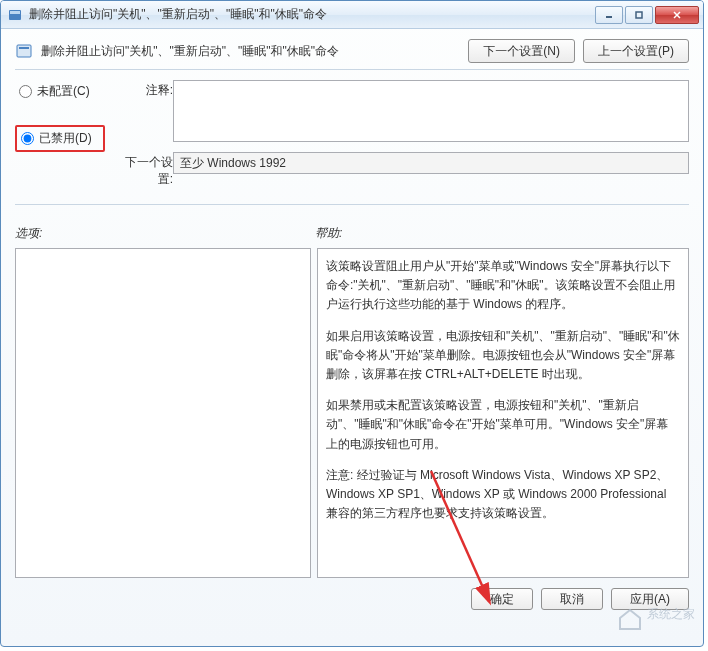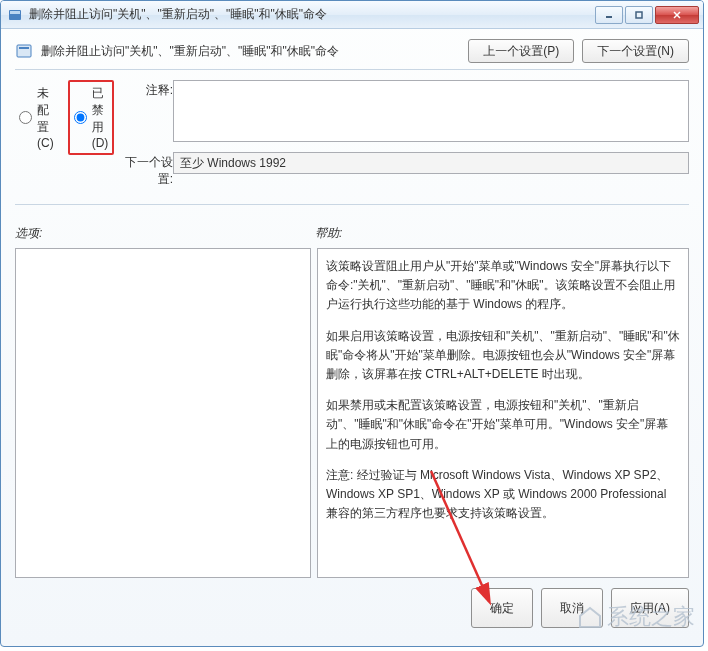--- a/index.html
+++ b/index.html
@@ -94,21 +94,22 @@
 }
 .form-section {
   display: flex;
   gap: 8px;
 }
 .left-col {
   width: 90px;
 }
 .radio-group {
   display: flex;
-  gap: 10px;
+  flex-direction: column;
+  gap: 22px;
 }
 .radio-row {
   display: flex;
   align-items: center;
   gap: 5px;
   padding: 3px 4px;
 }
 .radio-row.highlighted {
   border: 2px solid #e03030;
   border-radius: 2px;
@@ -174,43 +175,43 @@
 .panel.left { width: 296px; }
 .panel.right { flex: 1; position: relative; }
 .panel p { margin-bottom: 12px; }
 .bottom-buttons {
   display: flex;
   justify-content: flex-end;
   gap: 8px;
   margin-top: 10px;
 }
 .btn {
-  height: 40px;
+  height: 22px;
   padding: 0 18px;
   background: linear-gradient(to bottom, #fdfdfd, #ececec);
   border: 1px solid #8f8f8f;
   border-radius: 3px;
   font-size: 12px;
   color: #333;
 }
 .arrow {
   position: absolute;
   right: 196px;
   bottom: 10px;
   pointer-events: none;
 }
 .watermark {
   position: absolute;
   right: 8px;
   bottom: 14px;
   color: #b4c1cf;
-  font-size: 22px;
+  font-size: 12px;
   opacity: 0.8;
   display: flex;
-  align-items: center;
+  align-items: flex-start;
   gap: 4px;
 }
 .watermark svg { width: 26px; height: 26px; }
 </style>
 </head>
 <body>
 
 <div class="window">
   <div class="titlebar">
     <span class="title-icon">
@@ -242,22 +243,22 @@
 
   <div class="content">
     <div class="header-row">
       <span class="header-icon">
         <svg viewBox="0 0 18 18">
             <rect x="2" y="3" width="14" height="12" fill="#d9e7f5" stroke="#4a82c1" rx="1"></rect>
             <rect x="4" y="5" width="10" height="2" fill="#4a82c1"></rect>
           </svg>
       </span>
       <span class="header-title">删除并阻止访问"关机"、"重新启动"、"睡眠"和"休眠"命令</span>
+      <button class="nav-btn">下一个设置(N)</button>
       <button class="nav-btn">上一个设置(P)</button>
-      <button class="nav-btn">下一个设置(N)</button>
     </div>
     <div class="divider"></div>
 
     <div class="form-section">
       <div class="left-col">
         <div class="radio-group">
           <div class="radio-row">
             <input type="radio" name="state" style="">
             <label>未配置(C)</label>
           </div>

